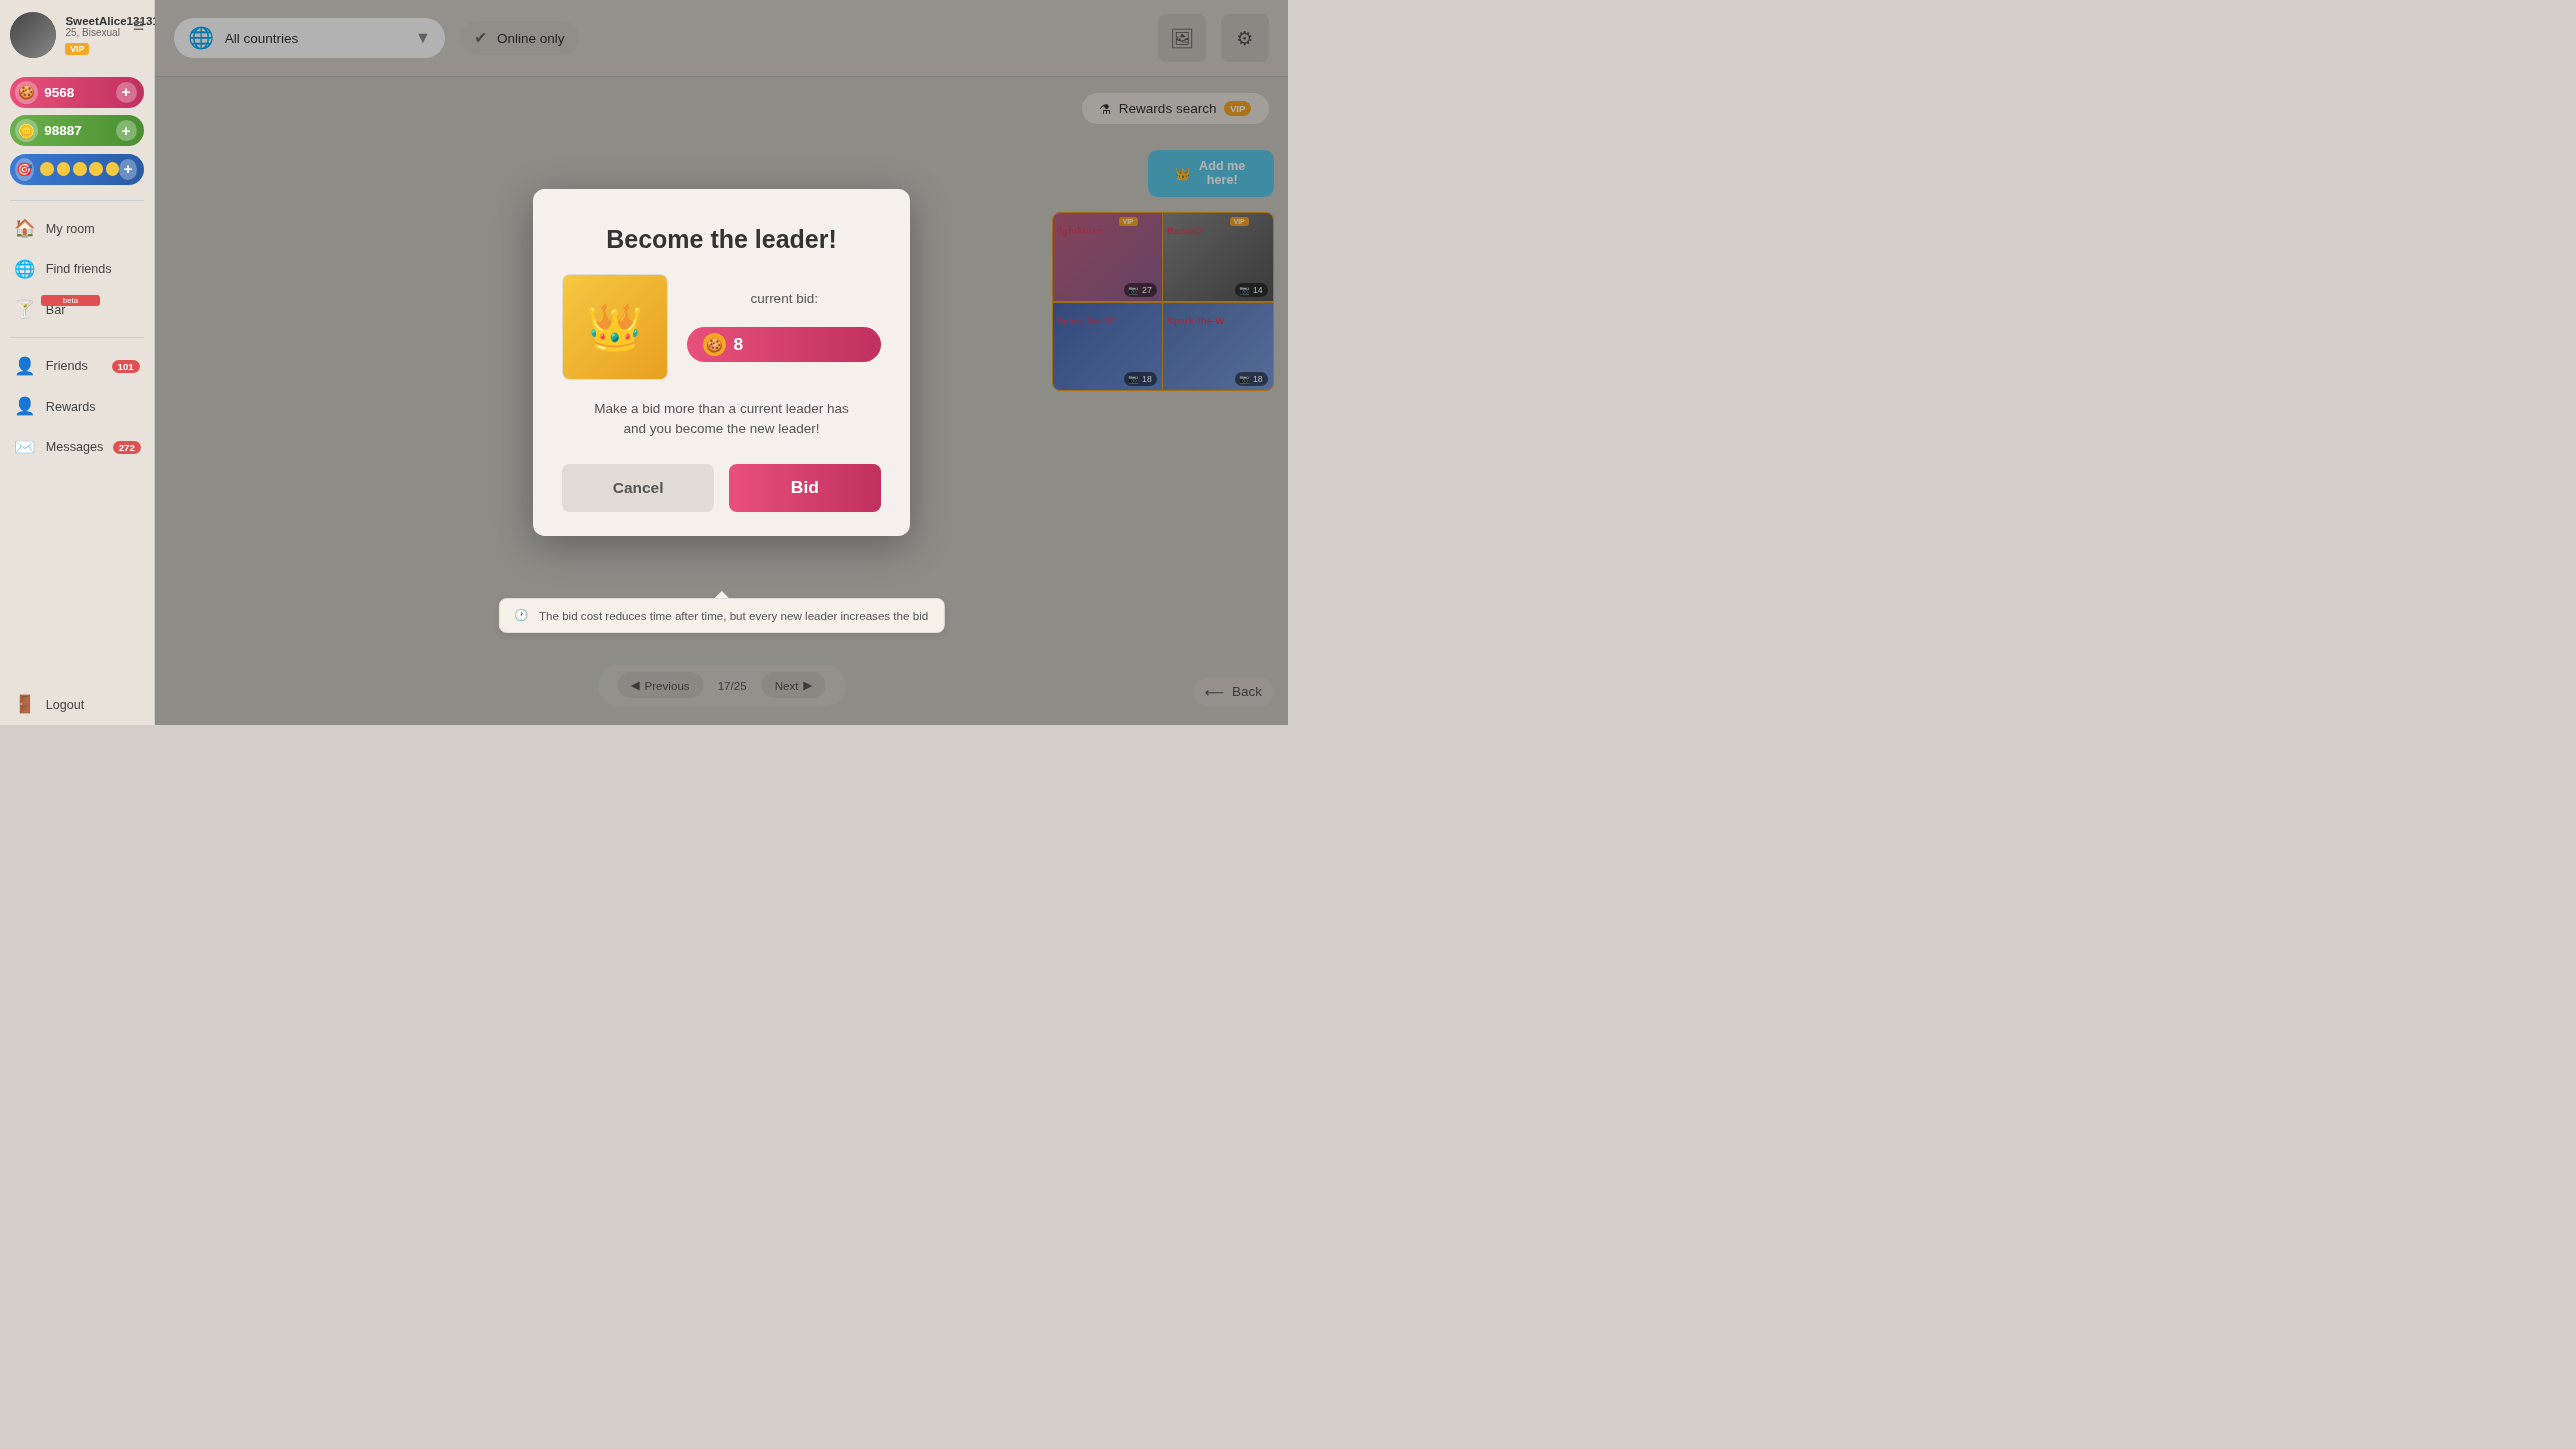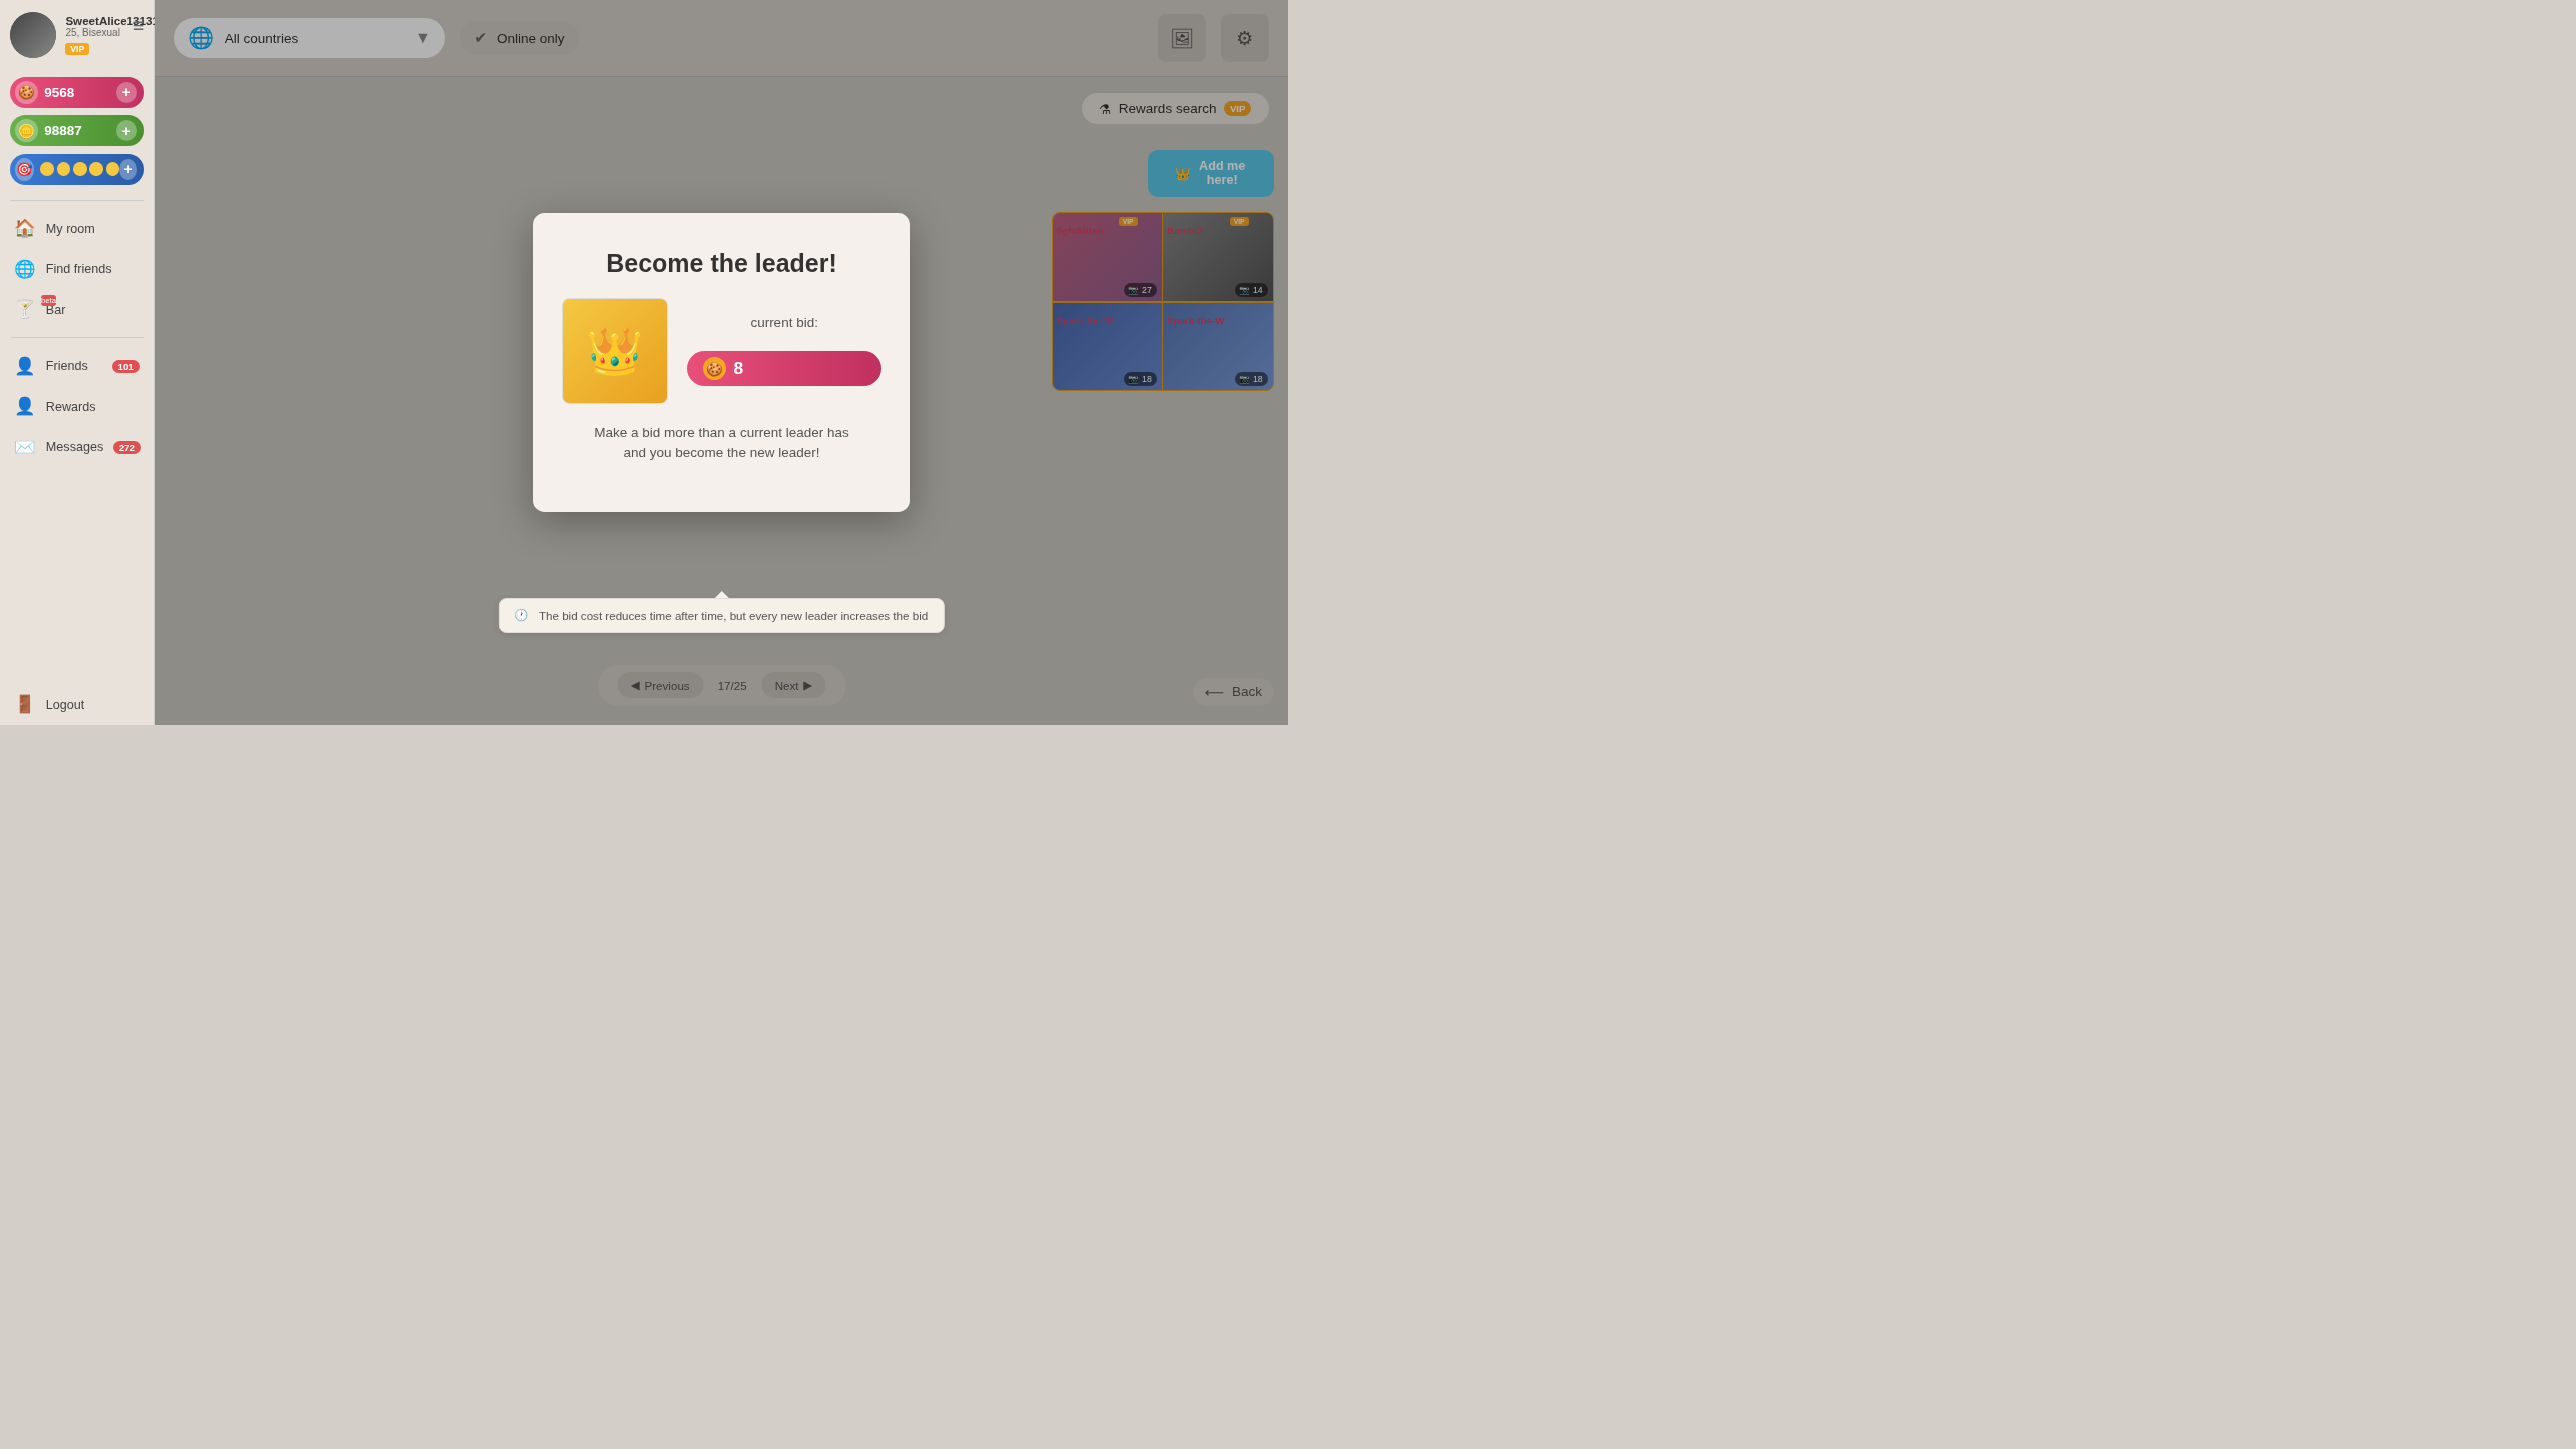--- a/index.html
+++ b/index.html
@@ -132,21 +132,21 @@
       color: white;
       border-radius: 9.7px;
       font-size: 9.7px;
       padding: 1px 5.8px;
       font-weight: bold;
     }
     .beta-tag {
       background: #e05050;
       color: white;
       font-size: 7.7px;
-      padding: 1px 0;
+      padding: 1px 22px;
       border-radius: 2.9px;
       position: absolute;
       top: 5.8px;
       left: 41px;
     }
 
     
     #main {
       position: absolute;
       left: 155px; top: 0;
@@ -670,20 +670,24 @@
         <div class="bid-info">
           <div class="current-bid-label">current bid:</div>
           <div class="bid-amount">
             <div class="cookie-icon">🍪</div>
             <span>8</span>
           </div>
         </div>
       </div>
       <div class="modal-desc" style="white-space:pre-line;">Make a bid more than a current leader has
 and you become the new leader!</div>
+      <div class="modal-actions">
+        <button class="cancel-btn">Cancel</button>
+        <button class="bid-btn">Bid</button>
+      </div>
     </div>
   </div>
 
   <div id="tooltip">
     <span>🕐</span>
     <span>The bid cost reduces time after time, but every new leader increases the bid</span>
   </div>
 </div>
 
 

